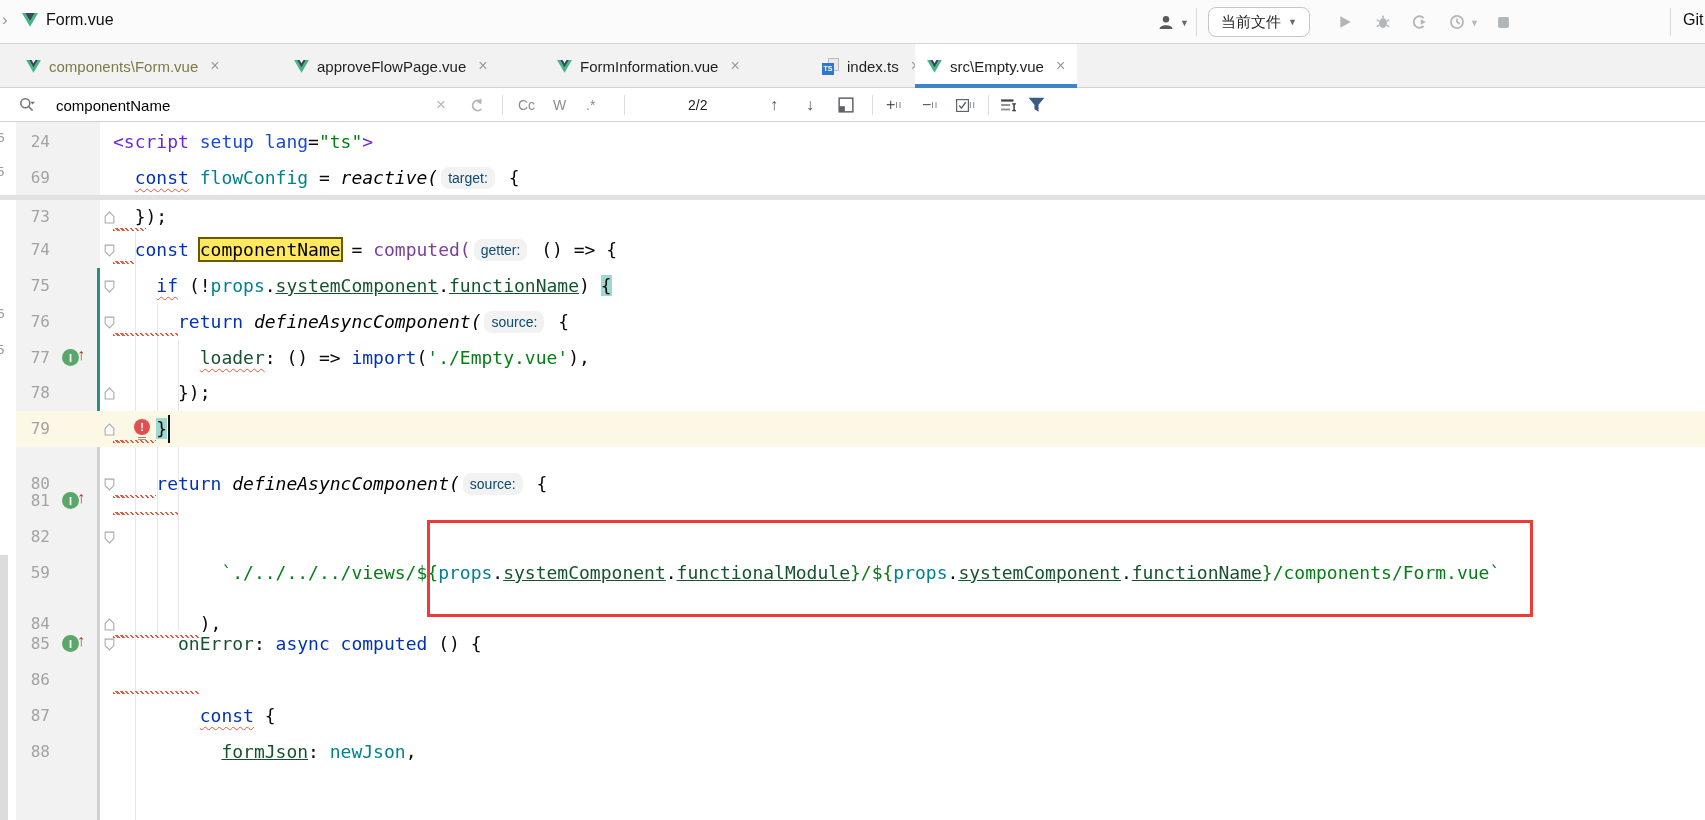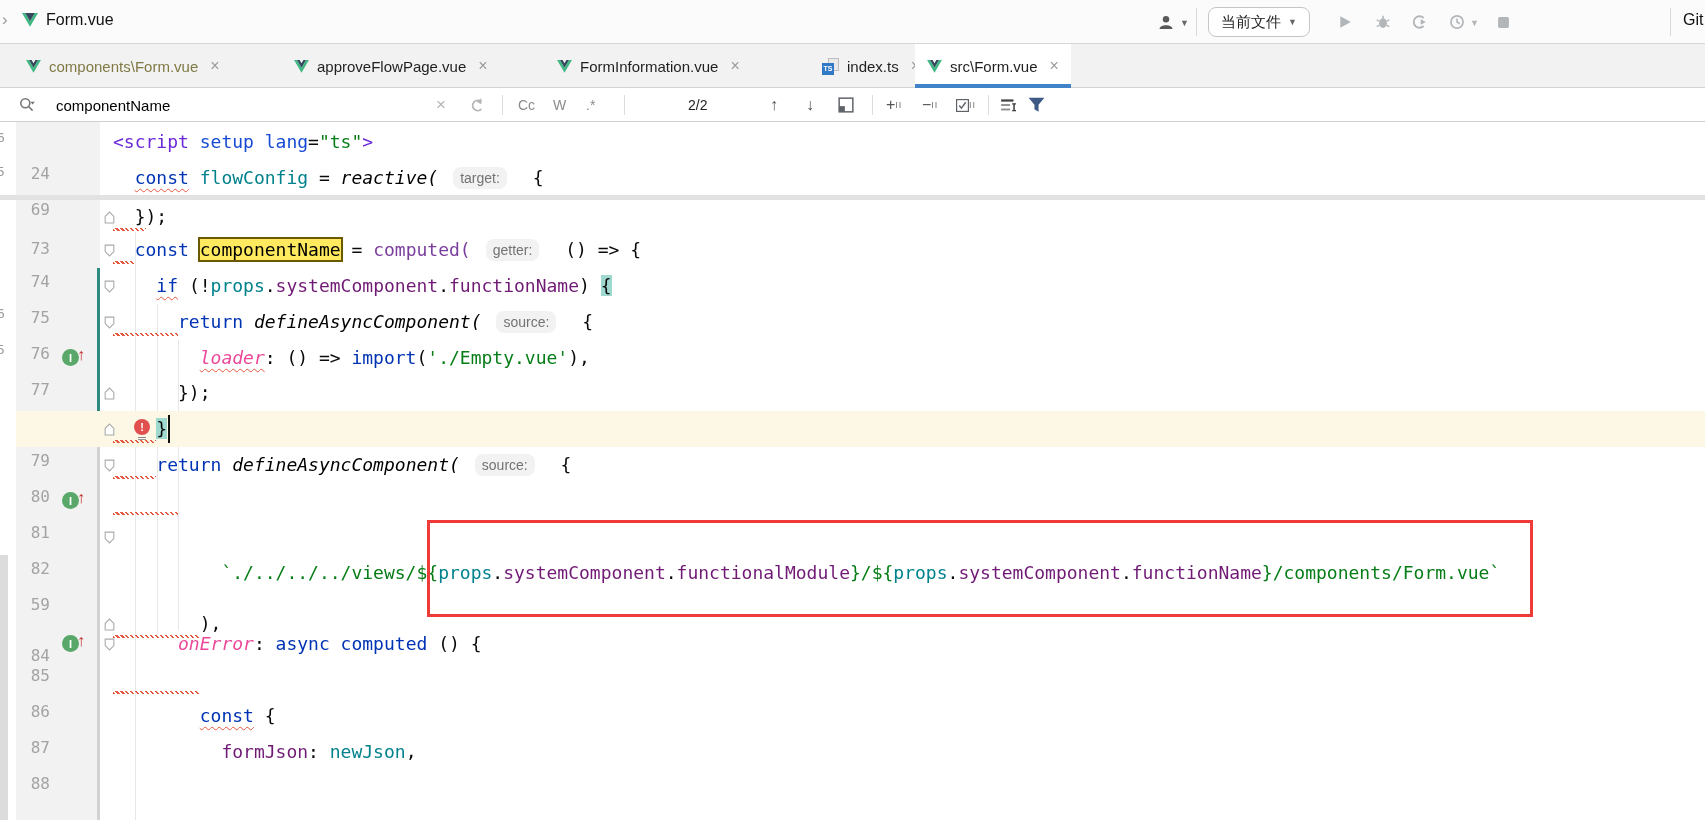--- a/index.html
+++ b/index.html
@@ -63,34 +63,34 @@
   .vcs-grey { position:absolute; left:97px; top:325px; width:3px; height:373px;
               background:#d2d2d2; }
   .sticky-sep { position:absolute; left:0; top:73px; width:1705px; height:5px;
                 background:#e2e2e2; }
   .iguide { position:absolute; width:1px; background:#e7e7e7; }
 
   .crow { position:absolute; left:0; width:1705px; height:36px; }
   .crow.current { background:linear-gradient(to right, transparent 0 16px, #fcf8e5 16px); }
   .lnum { position:absolute; left:14px; top:0; width:36px; text-align:right;
           font-family:"DejaVu Sans Mono", monospace; font-size:16px; line-height:36px;
-          color:#a3a3a3;margin-top:32px; }
+          color:#a3a3a3; }
   .codeline { position:absolute; left:113px; top:0; white-space:pre; line-height:36px;
               font-family:"DejaVu Sans Mono", monospace; font-size:18px; color:#0a0a0a; }
   .sd { color:#0a0a0a; } .sk { color:#0033b3; } .st { color:#00828c; }
-  .sp { color:#701a75; } .ss { color:#067d17; } .sb2 { color:#ec4899;font-style:italic; }
+  .sp { color:#14532d;text-decoration:underline; } .ss { color:#067d17; } .sb2 { color:#14532d; }
   .si { color:#000; font-style:italic; } .sc { color:#7a3e9d; }
   .sg { color:#6d28d9; } .sa { color:#174ad4; }
   .wv { text-decoration:underline wavy #e4593f; text-decoration-thickness:1px;
         text-underline-offset:4px; }
   .match { background:#ffe95e; outline:2px solid #6b5900; color:#000; }
   .hb { background:#9fd8cf; }
   .chip { display:inline-block; font-family:"Liberation Sans", sans-serif;
-          font-size:14px; color:#737373; background:#f2f2f2; border-radius:8px;
-          padding:0 7px; line-height:22px; margin:0 15px; vertical-align:1px; }
+          font-size:14px; color:#0c4a6e; background:#f2f2f2; border-radius:8px;
+          padding:0 7px; line-height:22px; margin:0 3px; vertical-align:1px; }
   .leadsq { position:absolute; top:29px; height:3px;
             background:repeating-linear-gradient(45deg,#e4593f 0 1.5px,transparent 1.5px 3.5px); }
   .foldico { position:absolute; left:103px; top:11px; }
   .gmark { position:absolute; left:62px; top:8px; width:26px; height:20px; }
   .gmark .circ { position:absolute; left:0; top:1px; width:17px; height:17px;
                  border-radius:50%; background:#59a869; color:#fff; font-size:11px;
                  font-weight:bold; display:flex; align-items:center; justify-content:center; }
   .gmark .arr { position:absolute; left:15px; top:-2px; color:#c4302b; font-size:16px;
                 font-weight:bold; }
   .bulb { position:absolute; left:134px; top:8px; width:16px; height:16px;
@@ -201,21 +201,21 @@
         <span class="sq">TS</span>
       </span>
     <span>index.ts</span>
     <span class="close">×</span>
   </div>
   <div class="tab active" style="left:915px">
     <svg width="15" height="13" viewBox="0 0 16 14">
         <path d="M12.8,0 L8,8.3 L3.2,0 L0,0 L8,13.8 L16,0 Z" fill="#41b883"></path>
         <path d="M12.8,0 L8,8.3 L3.2,0 L5.9,0 L8,3.6 L10.1,0 Z" fill="#35495e"></path>
       </svg>
-    <span>src\Form.vue</span>
+    <span>src\Empty.vue</span>
     <span class="close">×</span>
     <span class="underline" style="background:#4083c9"></span>
   </div>
 </div>
 
 <div class="searchbar">
   <span class="sb-el" style="left:18px">
     <svg width="18" height="18" viewBox="0 0 16 16">
         <circle cx="6.5" cy="6.5" r="4" fill="none" stroke="#757575" stroke-width="1.4"></circle>
         <line x1="9.6" y1="9.6" x2="13" y2="13" stroke="#757575" stroke-width="1.4"></line>
@@ -344,21 +344,21 @@
         <span class="lnum">79</span>
         <span class="foldico"><svg width="13" height="13" viewBox="0 0 12 12">
             <path d="M2,5 L6,1 L10,5 L10,11 L2,11 Z" fill="#fff" stroke="#a9a9a9"></path>
           </svg></span>
         <span class="bulb">!</span>
         <span class="bulb-base"></span>
         <div class="leadsq" style="left: 113px; width: 43px;"></div>
         <span class="codeline"><span class="sd">    </span><span class="hb sd">}</span></span>
         <div class="caret"></div>
       </div>
-      <div class="crow" style="top: 325px;">
+      <div class="crow" style="top: 344px;">
         <span class="lnum">80</span>
         <span class="foldico"><svg width="13" height="13" viewBox="0 0 12 12">
             <path d="M2,1 L10,1 L10,7 L6,11 L2,7 Z" fill="#fff" stroke="#a9a9a9"></path>
           </svg></span>
         <div class="leadsq" style="left: 113px; width: 43px;"></div>
         <span class="codeline"><span class="sd">    </span><span class="sk">return</span><span class="sd"> </span><span class="si">defineAsyncComponent(</span><span class="chip">source:</span><span class="sd"> {</span></span>
       </div>
       <div class="crow" style="top: 361px;">
         <span class="lnum">81</span>
         <span class="gmark">

